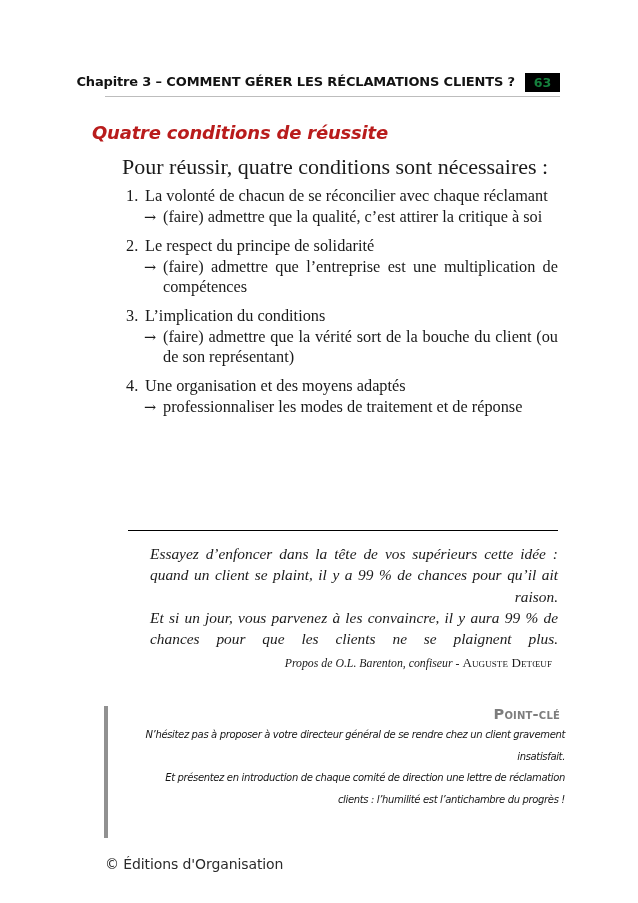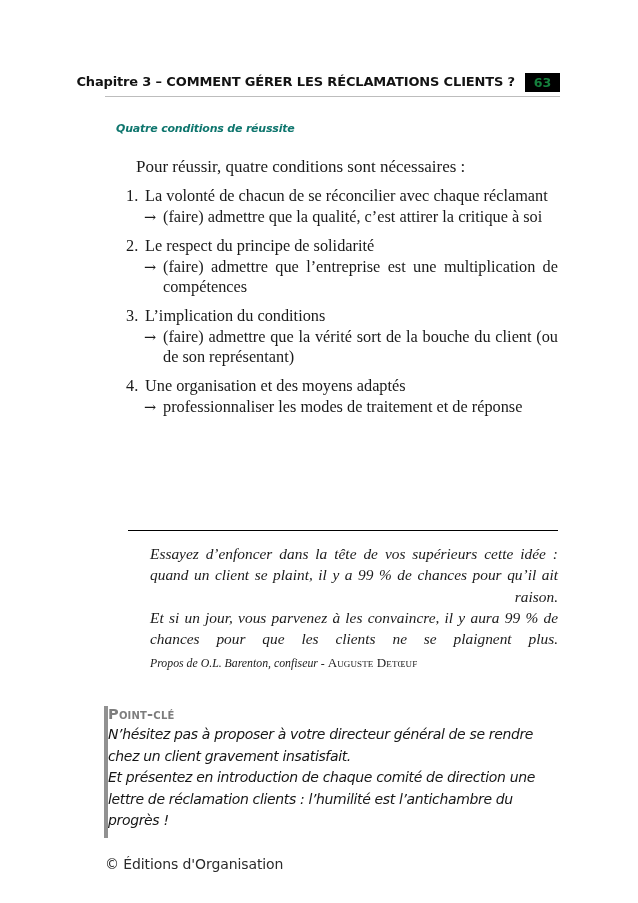--- a/index.html
+++ b/index.html
@@ -64,37 +64,37 @@
     left: 105px;
     top: 96px;
     width: 455px;
     height: 1px;
     background: #bdbdbd;
   }
 
   
   .section-heading {
     position: absolute;
-    left: 116px;
+    left: 92px;
     top: 122px;
     font-family: "DejaVu Sans", sans-serif;
     font-style: italic;
     font-weight: 700;
-    font-size: 11px;
+    font-size: 18px;
     letter-spacing: -0.2px;
-    color: #0f766e;
+    color: #b91c1c;
   }
 
   
   .intro {
     position: absolute;
-    left: 136px;
+    left: 122px;
     top: 157px;
     width: 436px;
-    font-size: 17px;
+    font-size: 22px;
     line-height: 20px;
   }
 
   .olist {
     position: absolute;
     left: 122px;
     top: 186px;
     width: 436px;
   }
   .li {
@@ -150,24 +150,24 @@
     font-size: 15.4px;
     font-style: italic;
     line-height: 21.3px;
     text-align: justify;
     text-align-last: right;
   }
   .quote p { margin: 0; font-style: italic; }
   .quote .q2 { text-align: justify; text-align-last: justify; }
   .attrib {
     position: absolute;
-    left: 150px;
+    left: 144px;
     top: 655px;
     width: 408px;
-    text-align: left;
+    text-align: right;
     font-size: 11.8px;
     font-style: italic;
     white-space: nowrap;
   }
   .smallcaps {
     font-style: normal;
     font-variant: small-caps;
     font-size: 13.1px;
     letter-spacing: 0.1px;
   }
@@ -181,35 +181,36 @@
   }
   .pointcle-bar {
     position: absolute;
     left: 0;
     top: 2px;
     width: 4px;
     height: 132px;
     background: #919191;
   }
   .pointcle-inner {
-    padding-left: 4px;
+    padding-left: 29px;
+    text-align: right;
   }
   .pointcle-title {
     font-family: "DejaVu Sans", sans-serif;
     font-weight: 700;
     font-variant: small-caps;
     font-size: 14.6px;
     letter-spacing: 0.2px;
     color: #7d7d7d;
     line-height: 20px;
   }
   .pointcle-body {
     font-family: "DejaVu Sans", sans-serif;
     font-style: italic;
-    font-size: 14px;
+    font-size: 10px;
     line-height: 21.5px;
     color: #161616;
     letter-spacing: -0.35px;
     width: 432px;
   }
   .pointcle-body p { margin: 0; }
 
   
   .footer {
     position: absolute;

